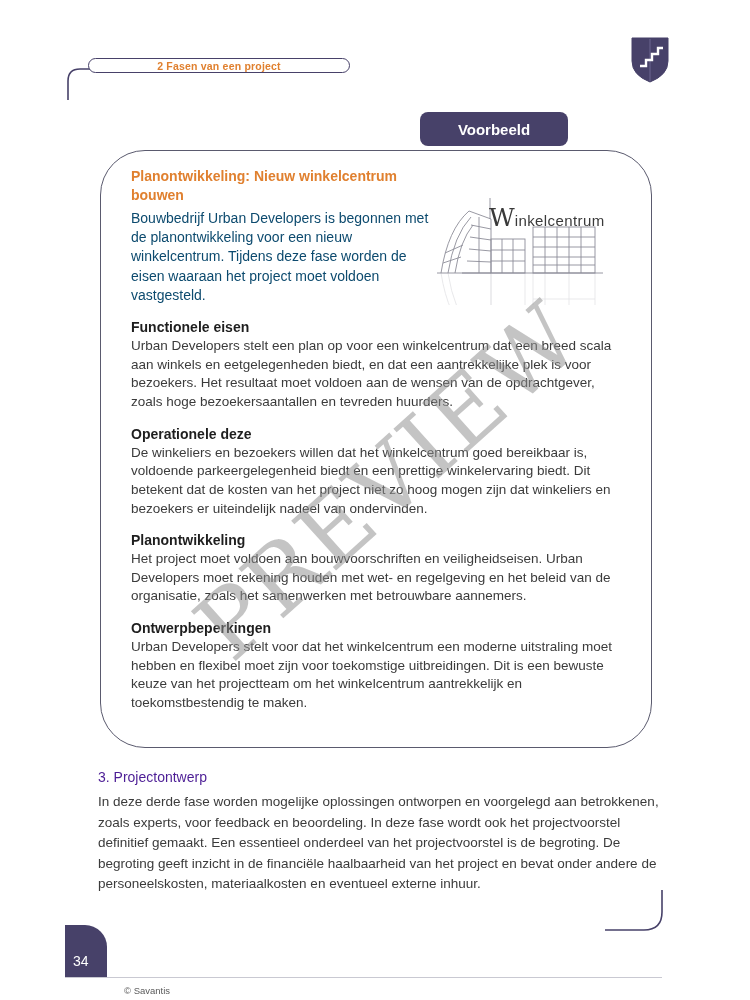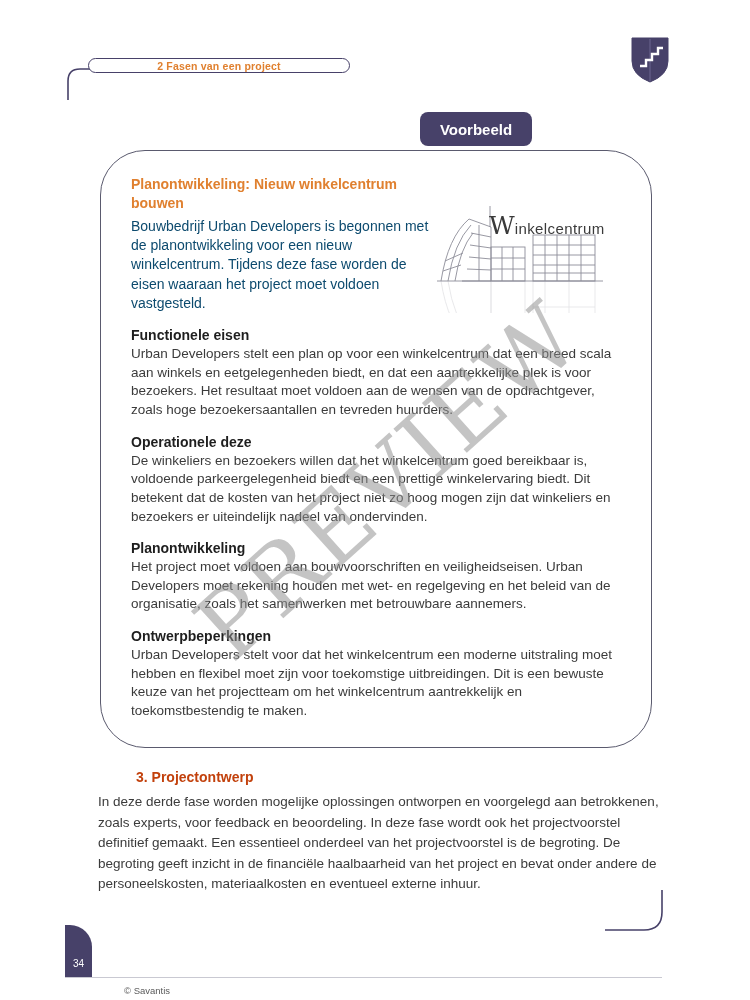--- a/index.html
+++ b/index.html
@@ -12,54 +12,54 @@
   .deco-svg { position:absolute; pointer-events:none; }
   .chapter-pill {
     position:absolute; left:88px; top:58px; width:262px; height:15px;
     border:1.5px solid #474169; border-radius:12px; background:#fff;
     display:flex; align-items:center; justify-content:center;
   }
   .chapter-pill span { color:#e0802f; font-size:10.5px; font-weight:bold; letter-spacing:.2px; }
   .logo { position:absolute; left:630px; top:36px; width:40px; height:48px; }
   
   .banner {
-    position:absolute; left:420px; top:112px; width:112px; height:34px;
+    position:absolute; left:420px; top:112px; width:148px; height:34px;
     background:#474169; border-radius:8px; display:flex; align-items:center; justify-content:center;
     color:#ffffff; font-size:15px; font-weight:bold; z-index:3;
   }
   
   .example-box {
     position:absolute; left:100px; top:150px; width:552px; height:598px;
     border:1.6px solid #5a5a6e; border-radius:45px; background:#fff;
-    padding:24px 26px 14px 30px; overflow:hidden; z-index:1;
+    padding:16px 26px 14px 30px; overflow:hidden; z-index:1;
   }
   .ex-title { color:#e0802f; font-size:14px; font-weight:bold; line-height:1.38; width:300px; }
   .intro-row { display:flex; margin-top:3px; }
   .intro-text { width:300px; font-size:14px; line-height:1.38; color:#0c4a6e; }
   .sketch { position:relative; width:192px; height:110px; margin-left:2px; margin-top:-14px; }
   .sketch-caption { position:absolute; left:56px; top:10px; white-space:nowrap; color:#3a3a3a; z-index:2; }
   .sketch-caption .big-w { font-family:"DejaVu Serif", serif; font-size:25px; line-height:1; }
   .sketch-caption .rest { font-size:15px; letter-spacing:.4px; }
   .section { margin-top:14px; }
   .section h4 { font-size:14px; font-weight:bold; color:#1e1e1e; margin-bottom:2px; }
   .section p { font-size:13.5px; line-height:1.38; color:#3b3b3b; }
   
   .section3 { position:absolute; left:98px; top:769px; width:570px; }
-  .section3 h3 { color:#c2410c; font-size:14px; font-weight:bold; margin-bottom:7px;margin-left:38px; }
+  .section3 h3 { color:#4c1d95; font-size:14px; font-weight:normal; margin-bottom:7px; }
   .section3 p { font-size:13.5px; line-height:1.52; color:#3b3b3b; }
   
   .watermark {
     position:absolute; left:108px; top:428px; width:560px; text-align:center;
     transform:rotate(-42deg); font-family:"DejaVu Serif", serif; font-size:92px;
     color:#8f8f8f; opacity:0.52; letter-spacing:2px; z-index:6; pointer-events:none;
   }
   
   .pagenum-block {
-    position:absolute; left:65px; top:925px; width:27px; height:52px;
-    background:#474169; border-radius:0 22px 0 0; color:#fff; font-size:10px;
+    position:absolute; left:65px; top:925px; width:42px; height:52px;
+    background:#474169; border-radius:0 22px 0 0; color:#fff; font-size:14px;
     display:flex; align-items:flex-end; padding:0 0 8px 8px; z-index:2;
   }
   .footer-line { position:absolute; left:65px; top:977px; width:597px; height:1px; background:#c9c9d2; }
   .copyright { position:absolute; left:124px; top:985px; font-size:9.5px; color:#5a5a5a; }
 </style>
 </head>
 <body>
 
 <div class="page">
 

